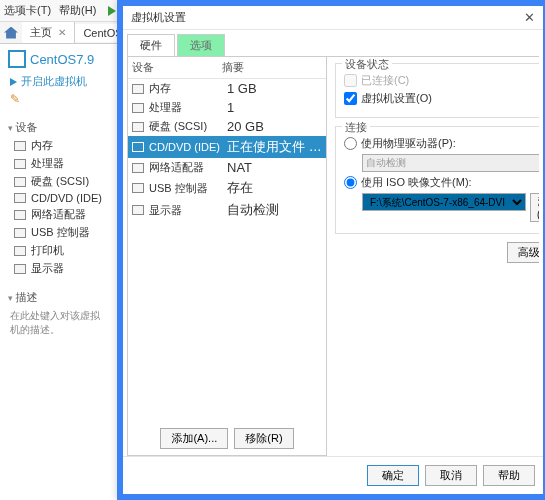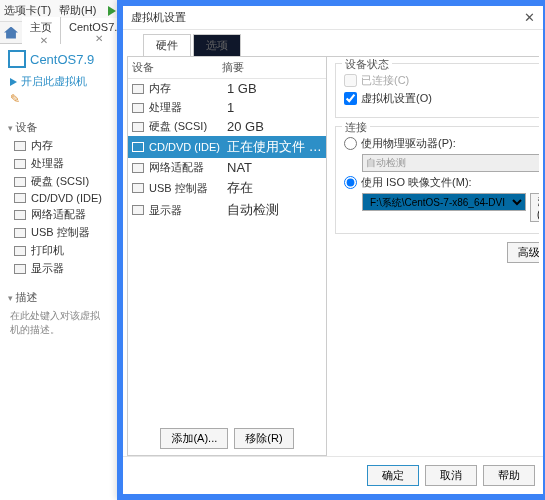--- a/index.html
+++ b/index.html
@@ -7,21 +7,21 @@
 
 
 .main-menubar { display: flex; align-items: center; height: 22px; padding: 0 4px; border-bottom: 1px solid #ddd; background: #f8f8f8; }
 .main-menubar span { margin-right: 8px; color: #333; }
 .play-icon { width: 0; height: 0; border-left: 8px solid #3a9c3a; border-top: 5px solid transparent; border-bottom: 5px solid transparent; display: inline-block; margin-right: 2px; }
 .dropdown-arrow { font-size: 8px; color: #666; }
 
 
 .tab-bar { display: flex; align-items: center; height: 22px; border-bottom: 1px solid #ccc; background: #f5f5f5; }
 .home-icon { width: 14px; height: 12px; background: #4a7bb5; margin: 0 4px; clip-path: polygon(50% 0, 100% 50%, 85% 50%, 85% 100%, 15% 100%, 15% 50%, 0 50%); }
-.tab { padding: 3px 8px; border-right: 1px solid #ccc; display: flex; align-items: center; background: #fff; flex-direction: column; }
+.tab { padding: 3px 8px; border-right: 1px solid #ccc; display: flex; align-items: center; background: #fff; }
 .tab .close { margin-left: 6px; color: #888; font-size: 10px; }
 
 
 .left-panel { position: absolute; left: 0; top: 44px; width: 117px; height: 456px; padding: 6px 8px; background: #fff; }
 .vm-title { display: flex; align-items: center; margin-bottom: 6px; }
 .vm-logo { width: 18px; height: 18px; border: 2px solid #2d8fc7; margin-right: 4px; }
 .vm-title-text { color: #2d8fc7; font-size: 13px; font-weight: 500; }
 .vm-action { display: flex; align-items: center; color: #2d8fc7; margin: 3px 0 3px 2px; }
 .vm-action .tri { width: 0; height: 0; border-left: 7px solid #2d8fc7; border-top: 4px solid transparent; border-bottom: 4px solid transparent; margin-right: 4px; }
 .vm-action .pencil { color: #d68a2e; margin-right: 4px; font-size: 12px; }
@@ -30,23 +30,23 @@
 .hw-item { display: flex; align-items: center; margin: 3px 0 3px 6px; color: #333; }
 .hw-item .ic { width: 12px; height: 10px; border: 1px solid #888; margin-right: 5px; background: #f5f5f5; }
 .desc-text { color: #888; font-size: 10px; margin-top: 4px; margin-left: 2px; }
 
 
 .dialog { position: absolute; left: 117px; top: 0; width: 432px; height: 500px; background: #fff; border: 6px solid #3b82f6; box-shadow: -2px 0 6px rgba(0,0,0,0.12); display: flex; flex-direction: column; }
 .dialog-titlebar { display: flex; align-items: center; justify-content: space-between; height: 24px; padding: 0 8px; border-bottom: 1px solid #e5e5e5; }
 .dialog-titlebar .close-x { font-size: 13px; color: #555; }
 
 
-.dlg-tabs { display: flex; padding: 4px 4px 0 20px; }
+.dlg-tabs { display: flex; padding: 4px 4px 0 4px; }
 .dlg-tab { padding: 3px 12px; border: 1px solid #ccc; border-bottom: none; background: #fff; margin-right: 2px; }
-.dlg-tab.inactive { background: #0f172a; color: #666; text-align: center; }
+.dlg-tab.inactive { background: #86efac; color: #666; text-align: center; }
 .dlg-body { display: flex; flex: 1; border-top: 1px solid #ccc; margin: 0 4px; overflow: hidden; }
 
 
 .hw-list { width: 200px; border: 1px solid #ccc; border-top: none; display: flex; flex-direction: column; }
 .hw-header { display: flex; padding: 3px 4px; border-bottom: 1px solid #e5e5e5; color: #555; }
 .hw-header .c1 { width: 90px; }
 .hw-row { display: flex; align-items: center; padding: 2px 4px; }
 .hw-row .ic { width: 12px; height: 10px; border: 1px solid #888; margin-right: 5px; background: #f5f5f5; flex-shrink: 0; }
 .hw-row .c1 { width: 78px; overflow: hidden; white-space: nowrap; }
 .hw-row .c2 { flex: 1; overflow: hidden; white-space: nowrap; text-overflow: ellipsis; font-size: 13px; }

